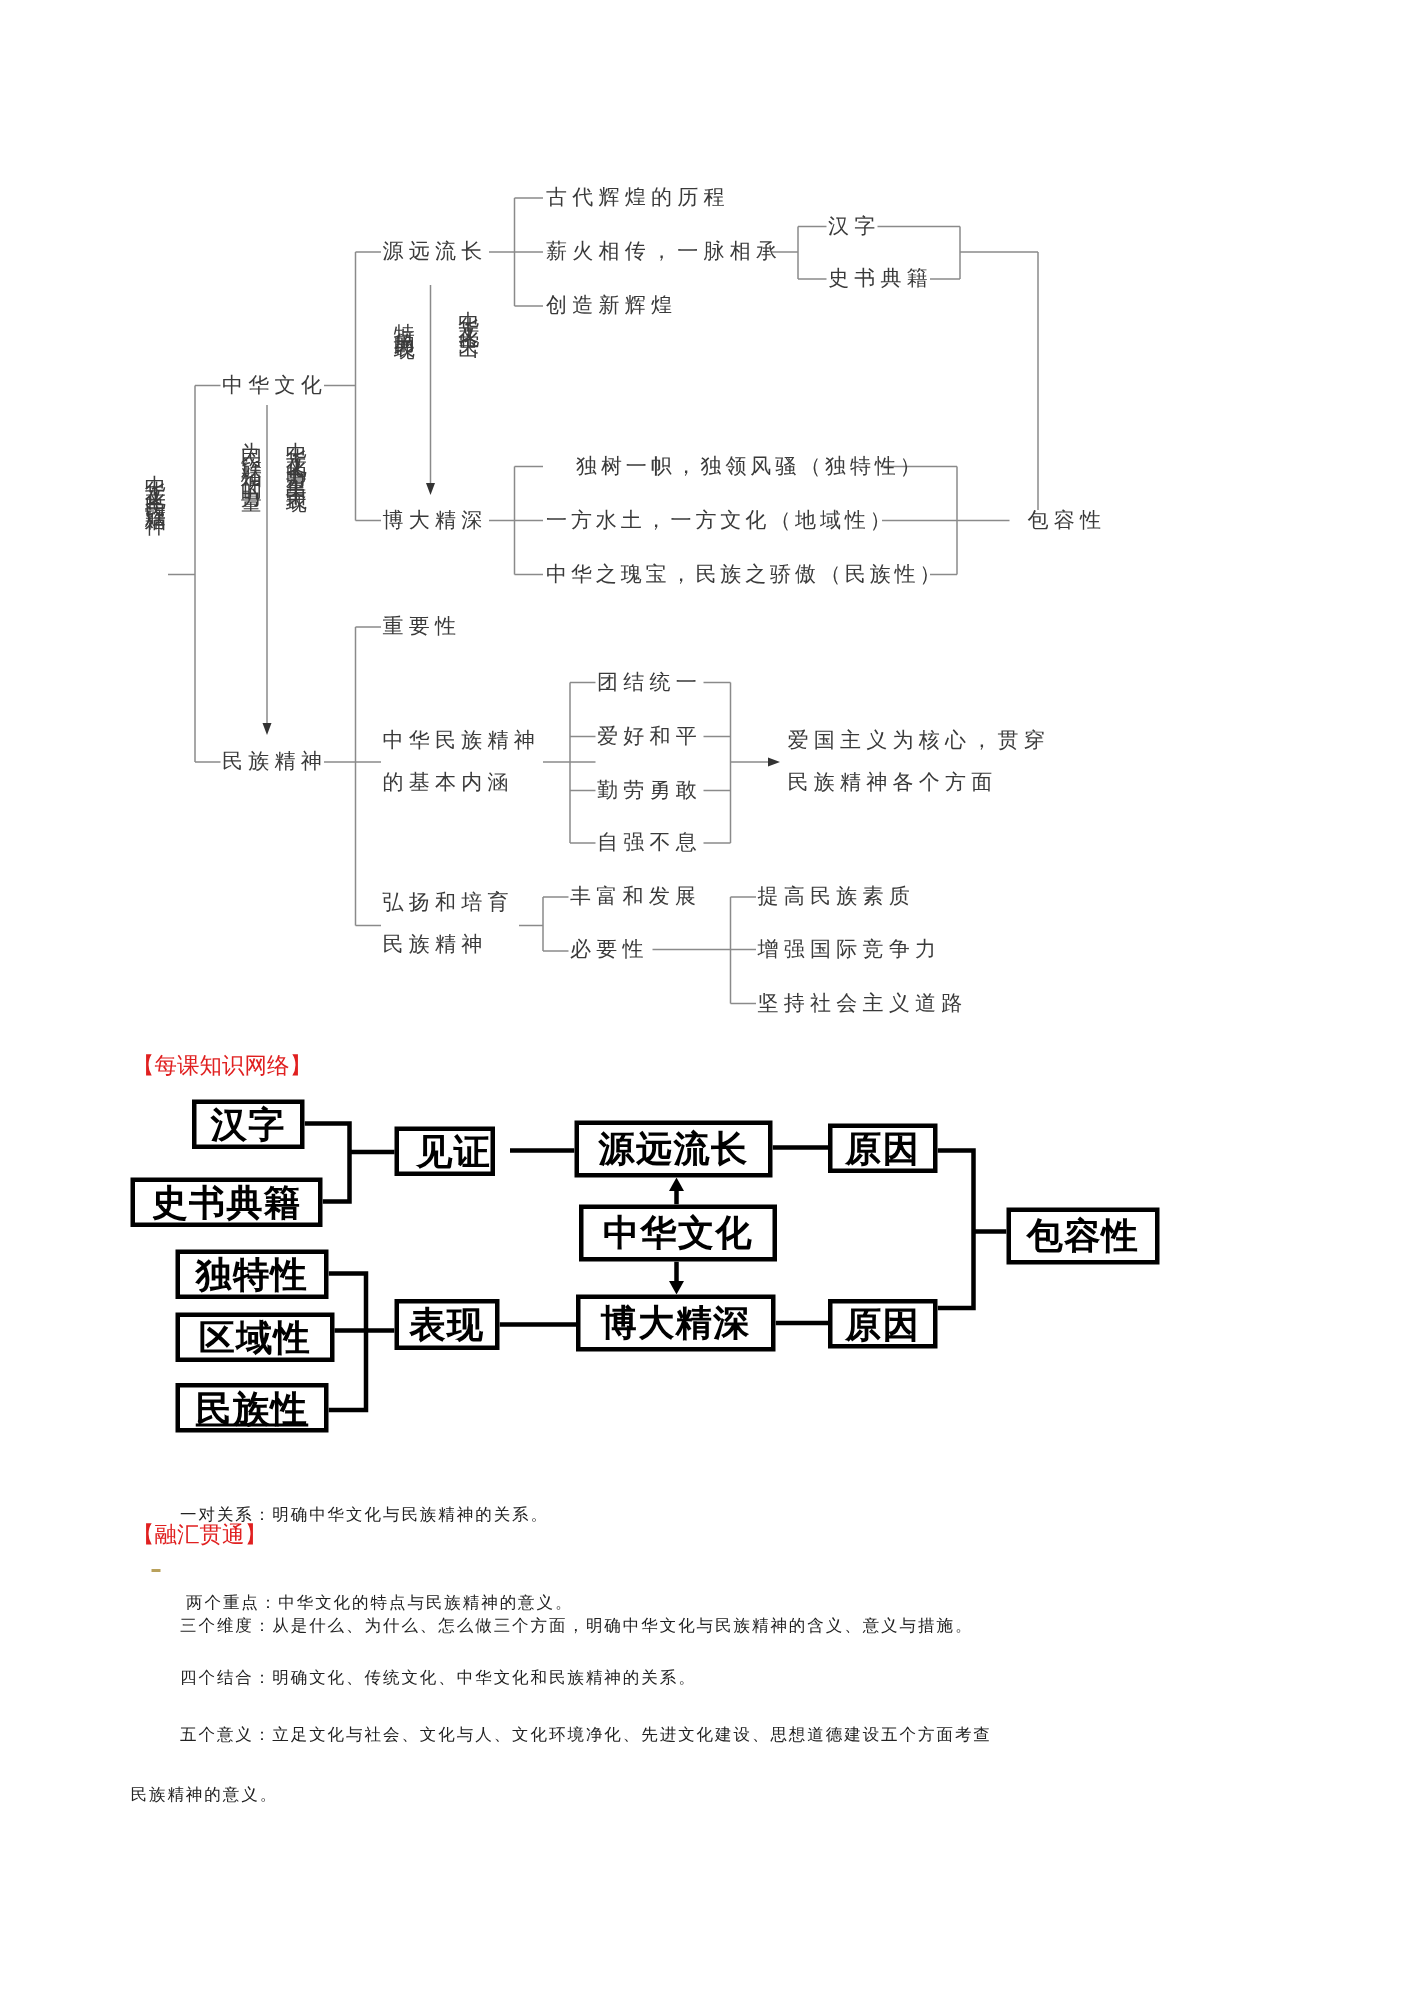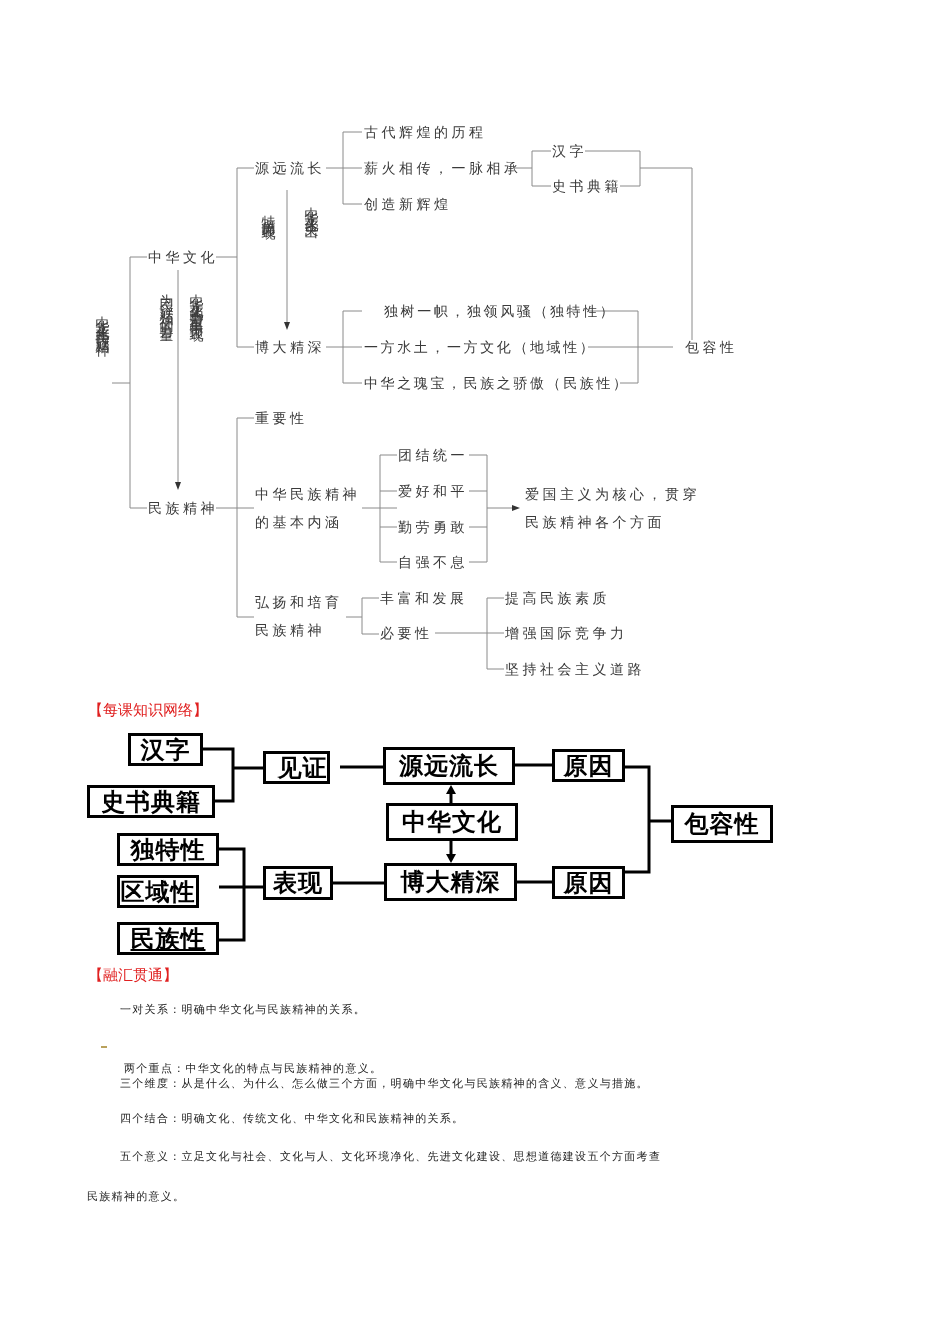--- a/index.html
+++ b/index.html
@@ -215,26 +215,26 @@
     <div class="box" style="left:128px; top:733px; width:75px; height:33px;">汉字</div>
     <div class="box" style="left:87px; top:785px; width:128px; height:33px;">史书典籍</div>
     <div class="box" style="left:263px; top:751px; width:67px; height:33px;padding-left:12px;">见证</div>
     <div class="box" style="left:383px; top:747px; width:132px; height:38px;">源远流长</div>
     <div class="box" style="left:386px; top:803px; width:132px; height:38px;">中华文化</div>
     <div class="box" style="left:384px; top:863px; width:133px; height:38px;">博大精深</div>
     <div class="box" style="left:552px; top:749px; width:73px; height:33px;">原因</div>
     <div class="box" style="left:552px; top:866px; width:73px; height:33px;">原因</div>
     <div class="box" style="left:671px; top:805px; width:102px; height:38px;">包容性</div>
     <div class="box" style="left:117px; top:833px; width:102px; height:33px;">独特性</div>
-    <div class="box" style="left:117px; top:875px; width:82px; height:33px;">区域性</div>
+    <div class="box" style="left:117px; top:875px; width:106px; height:33px;">区域性</div>
     <div class="box" style="left:117px; top:922px; width:102px; height:33px;text-decoration:underline;">民族性</div>
     <div class="box" style="left:263px; top:866px; width:70px; height:34px;">表现</div>
   </div>
 
-  <div class="heading" style="left:88px; top:966px;text-align:center;">【融汇贯通】</div>
+  <div class="heading" style="left:88px; top:1014px;text-align:center;">【融汇贯通】</div>
 
   <div>
     <div class="para" style="left:120px; top:1001px;">一对关系：明确中华文化与民族精神的关系。</div>
     <div class="mark" style="left:101px; top:1046px;"></div>
     <div class="para" style="left:124px; top:1060px;">两个重点：中华文化的特点与民族精神的意义。</div>
     <div class="para" style="left:120px; top:1075px;">三个维度：从是什么、为什么、怎么做三个方面，明确中华文化与民族精神的含义、意义与措施。</div>
     <div class="para" style="left:120px; top:1110px;text-align:center;">四个结合：明确文化、传统文化、中华文化和民族精神的关系。</div>
     <div class="para" style="left:120px; top:1148px;">五个意义：立足文化与社会、文化与人、文化环境净化、先进文化建设、思想道德建设五个方面考查</div>
     <div class="para" style="left:87px; top:1188px;">民族精神的意义。</div>
   </div>

